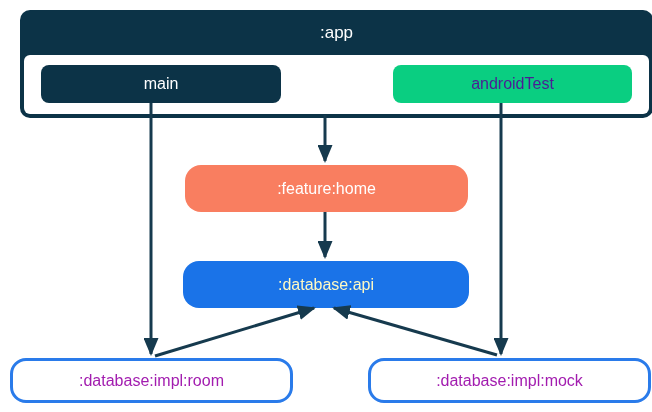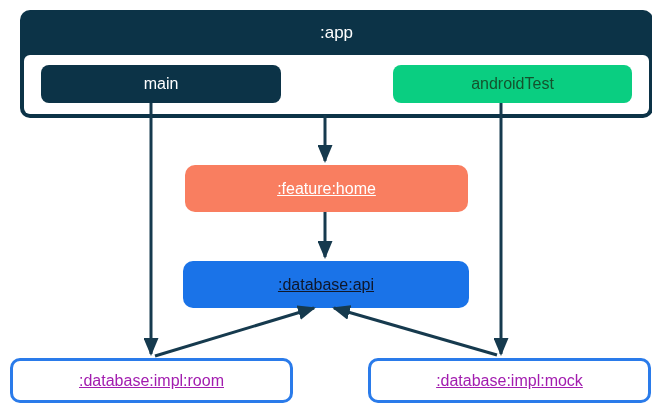--- a/index.html
+++ b/index.html
@@ -51,44 +51,43 @@
   .sourceset.main {
     left: 17px; top: 10px;
     width: 240px;
     background: #0C3347;
     color: #ffffff;
   }
   .sourceset.androidtest {
     left: 369px; top: 10px;
     width: 239px;
     background: #0ACE81;
-    color: #14532d;
+    color: #4c1d95;
   }
   
   .module {
     position: absolute;
     display: flex;
     align-items: center;
     justify-content: center;
     font-size: 16px;
-    border-radius: 10px;
+    border-radius: 16px;
     box-sizing: border-box;
-    text-decoration: underline;
   }
   .module.feature-home {
     left: 185px; top: 165px;
     width: 283px; height: 47px;
     background: #F97E60;
     color: #ffffff;
   }
   .module.database-api {
     left: 183px; top: 261px;
     width: 286px; height: 47px;
     background: #1A73E8;
-    color: #0f172a;
+    color: #fef9c3;
     text-align: center;
   }
   .module.impl {
     width: 283px; height: 45px;
     background: #ffffff;
     border: 3px solid #2A7BEA;
     color: #a21caf;
   }
   .module.impl-room { left: 10px;  top: 358px; }
   .module.impl-mock { left: 368px; top: 358px; }

